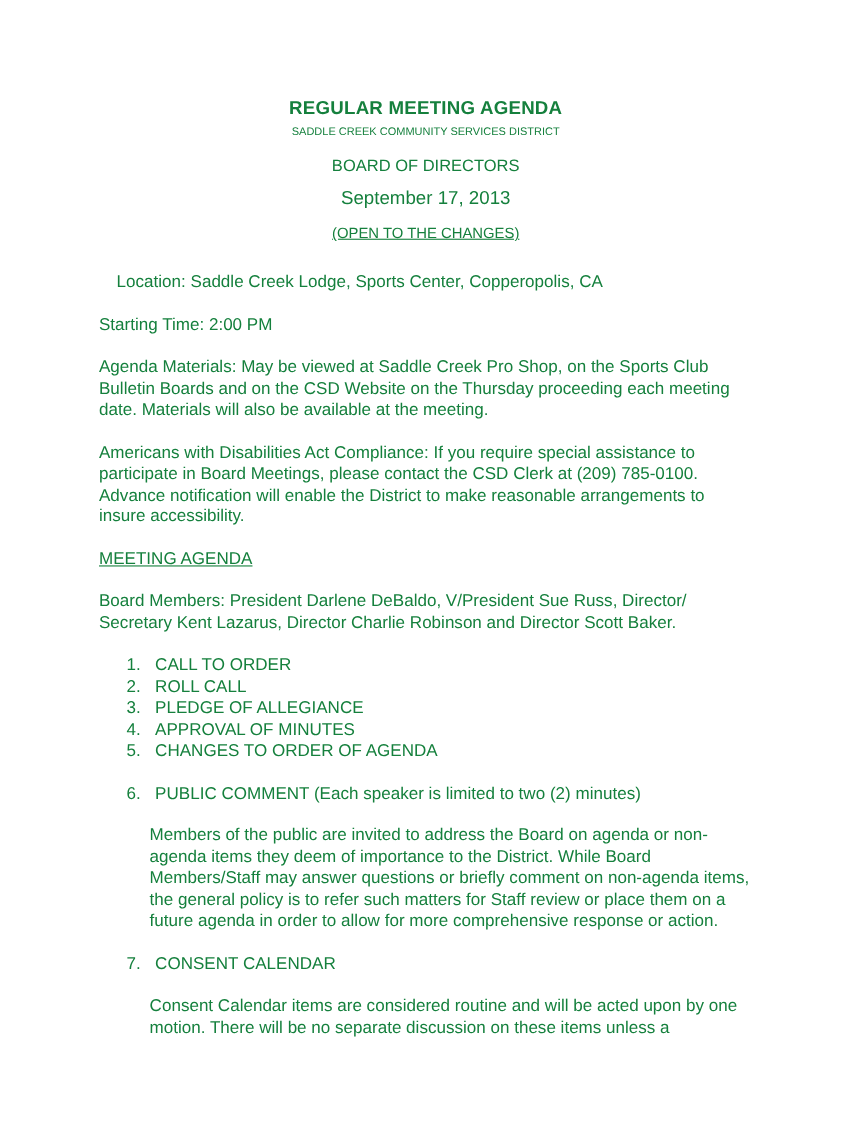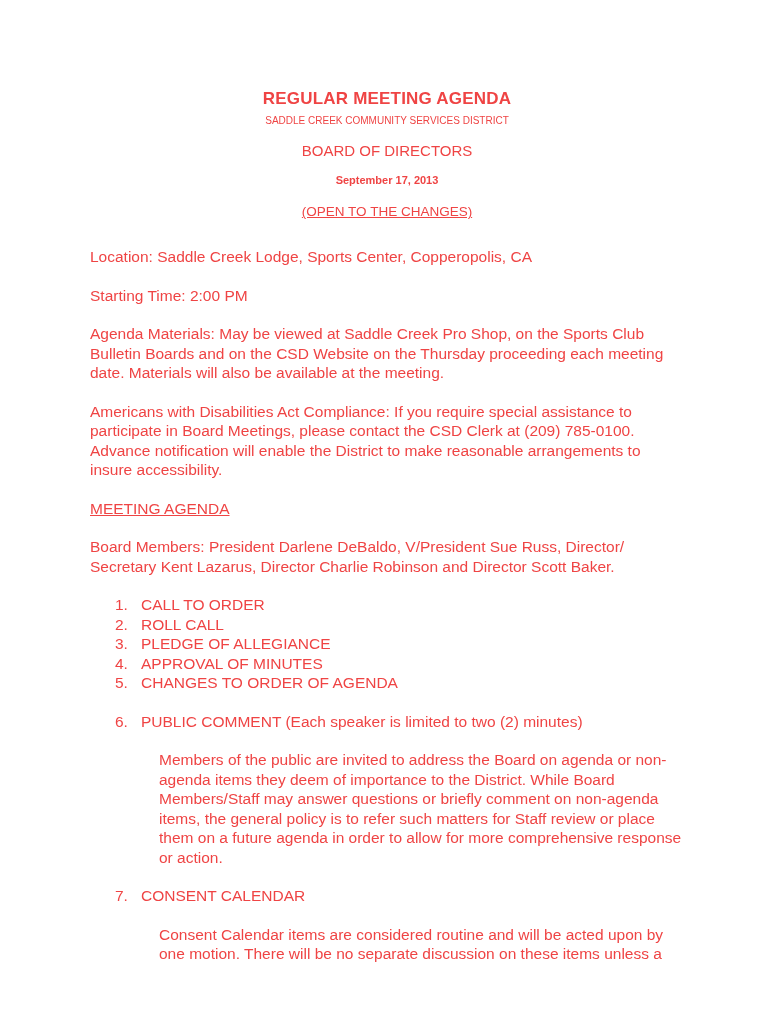--- a/index.html
+++ b/index.html
@@ -7,21 +7,21 @@
     padding: 0;
     background: #ffffff;
   }
   .page {
     position: relative;
     width: 770px;
     height: 1024px;
     box-sizing: border-box;
     padding: 88px 86px 0 90px;
     background: #ffffff;
-    color: #ef4444;
+    color: #15803d;
     font-family: "Liberation Sans", sans-serif;
     font-size: 15.5px;
     line-height: 19.5px;
     overflow: hidden;
   }
   .center-block {
     text-align: center;
   }
   .doc-title {
     font-size: 17px;
@@ -34,36 +34,36 @@
     font-size: 10px;
     margin: 0;
     line-height: 18px;
   }
   .doc-board {
     font-size: 15px;
     margin: 12px;
     line-height: 18px;
   }
   .doc-date {
-    font-size: 11px;
+    font-size: 17px;
     margin: 2px 0 0 0;
     line-height: 16px;
-    font-weight: bold;
   }
   .public-notice {
     font-size: 13.5px;
     margin: 16px 0 0 0;
     text-decoration: underline;
     line-height: 16px;
   }
   .para {
     margin: 19px 0 0 0;
   }
   .first-para {
     margin-top: 27px;
+    margin-left: 16px;
   }
   .agenda-heading {
     margin: 19px 0 0 0;
     text-decoration: underline;
   }
   .agenda-list {
     margin: 19px 0 0 0;
   }
   .agenda-item {
     display: flex;
@@ -72,21 +72,21 @@
   .agenda-item .num {
     flex: 0 0 26px;
   }
   .agenda-item .txt {
     flex: 1 1 auto;
   }
   .agenda-item.gap-above {
     margin-top: 19px;
   }
   .agenda-detail {
-    margin: 19px 0 0 69px;
+    margin: 19px 0 0 46px;
   }
 </style>
 </head>
 <body>
 
 <div class="page">
 
   <div class="center-block">
     <div class="doc-title">REGULAR MEETING AGENDA</div>
     <div class="doc-org">SADDLE CREEK COMMUNITY SERVICES DISTRICT</div>

